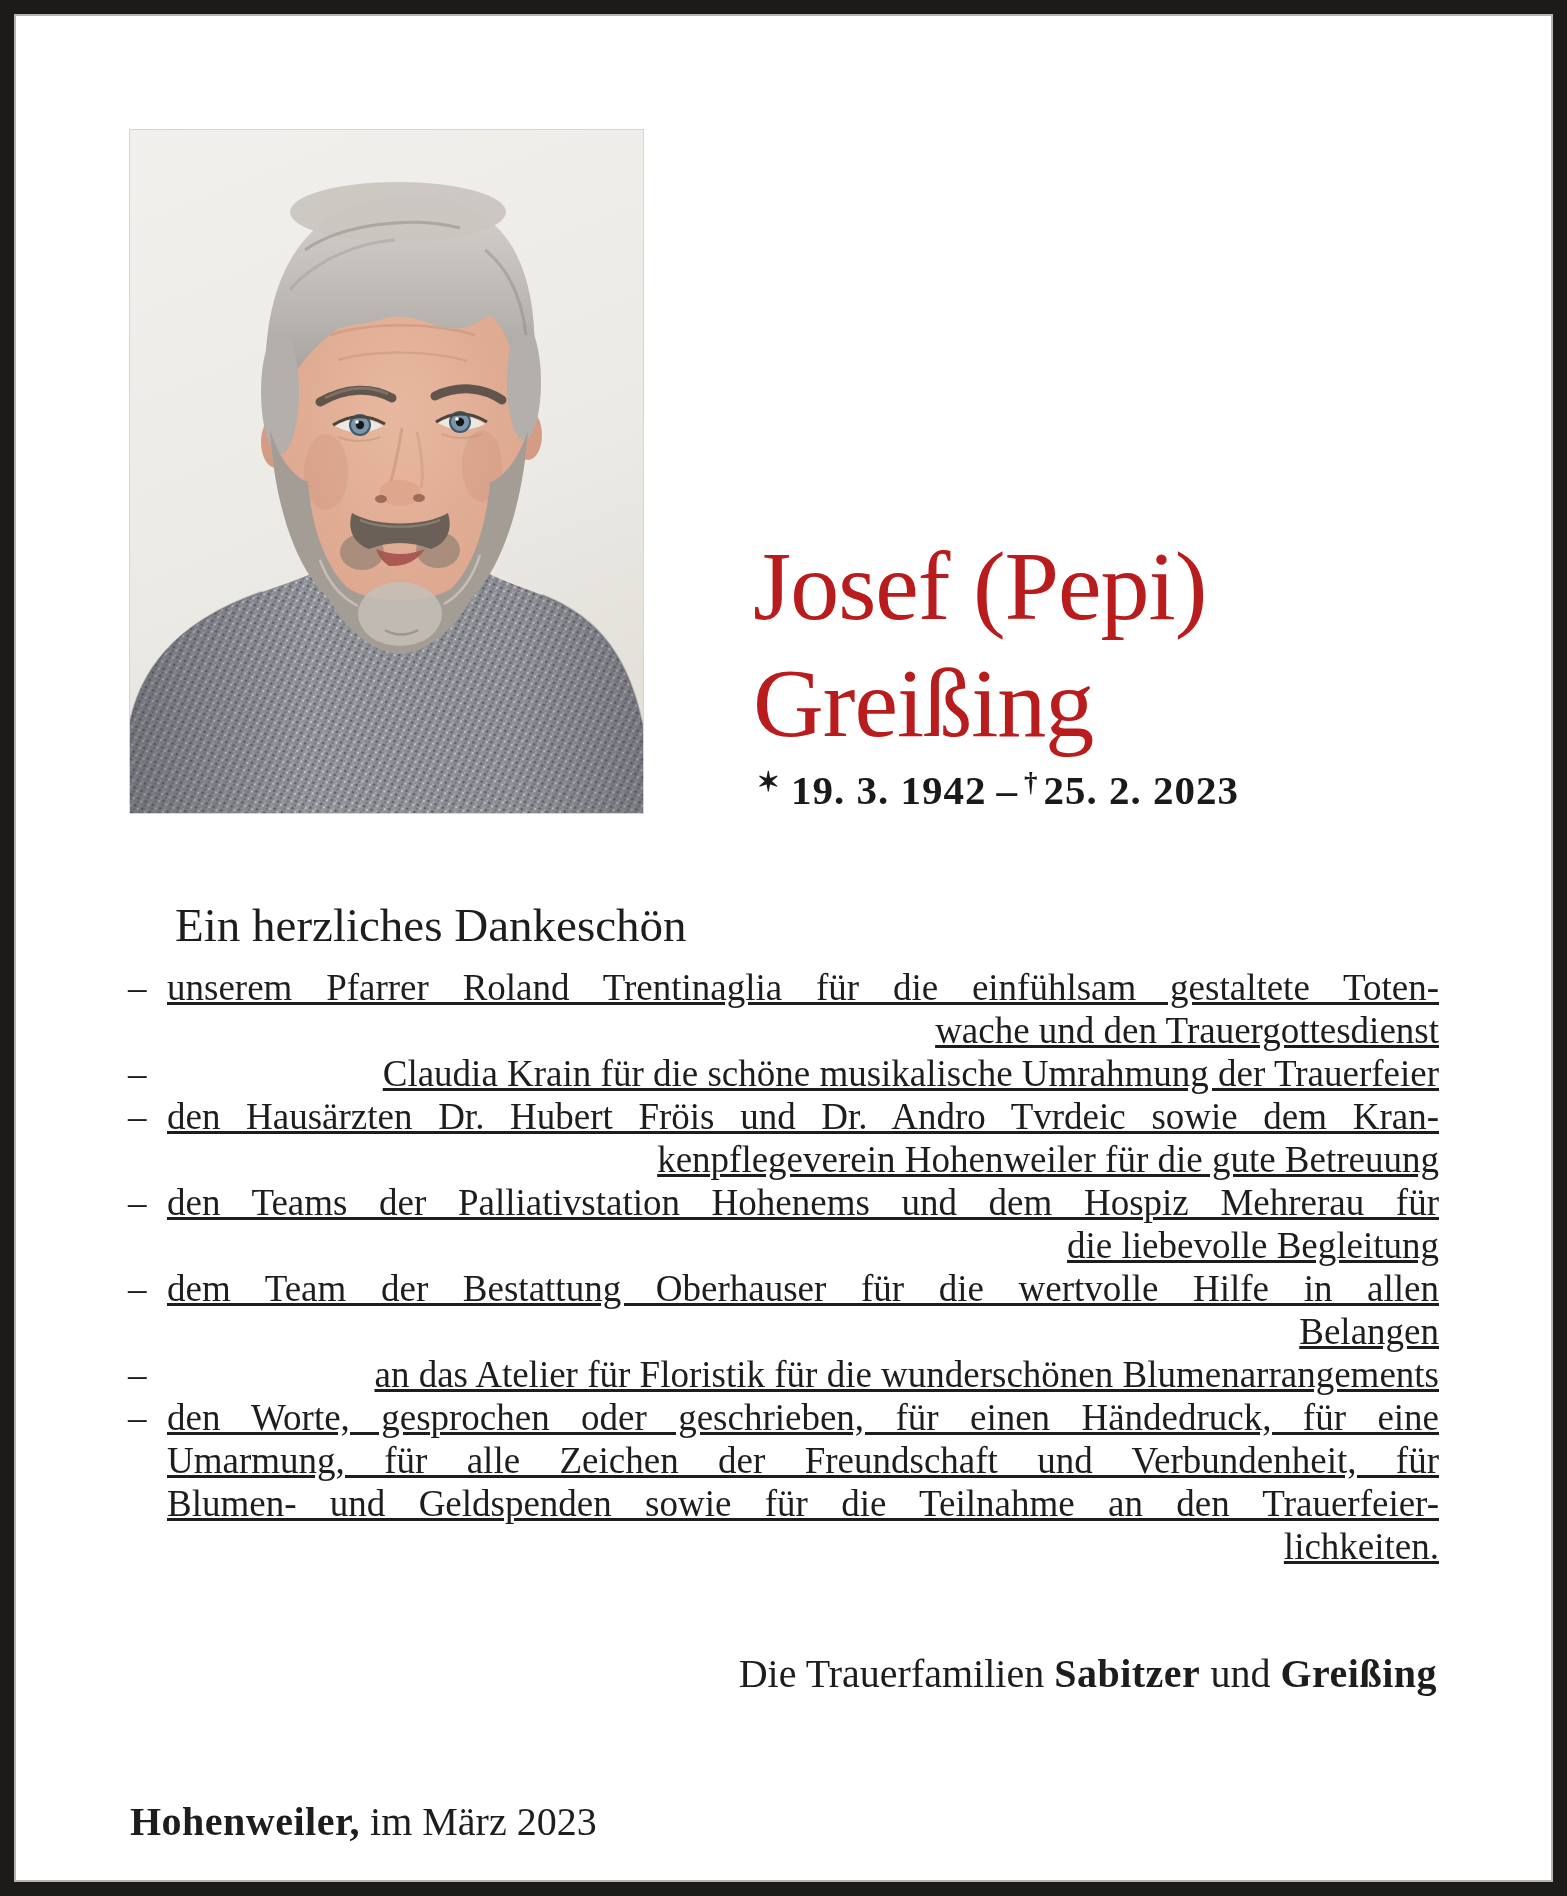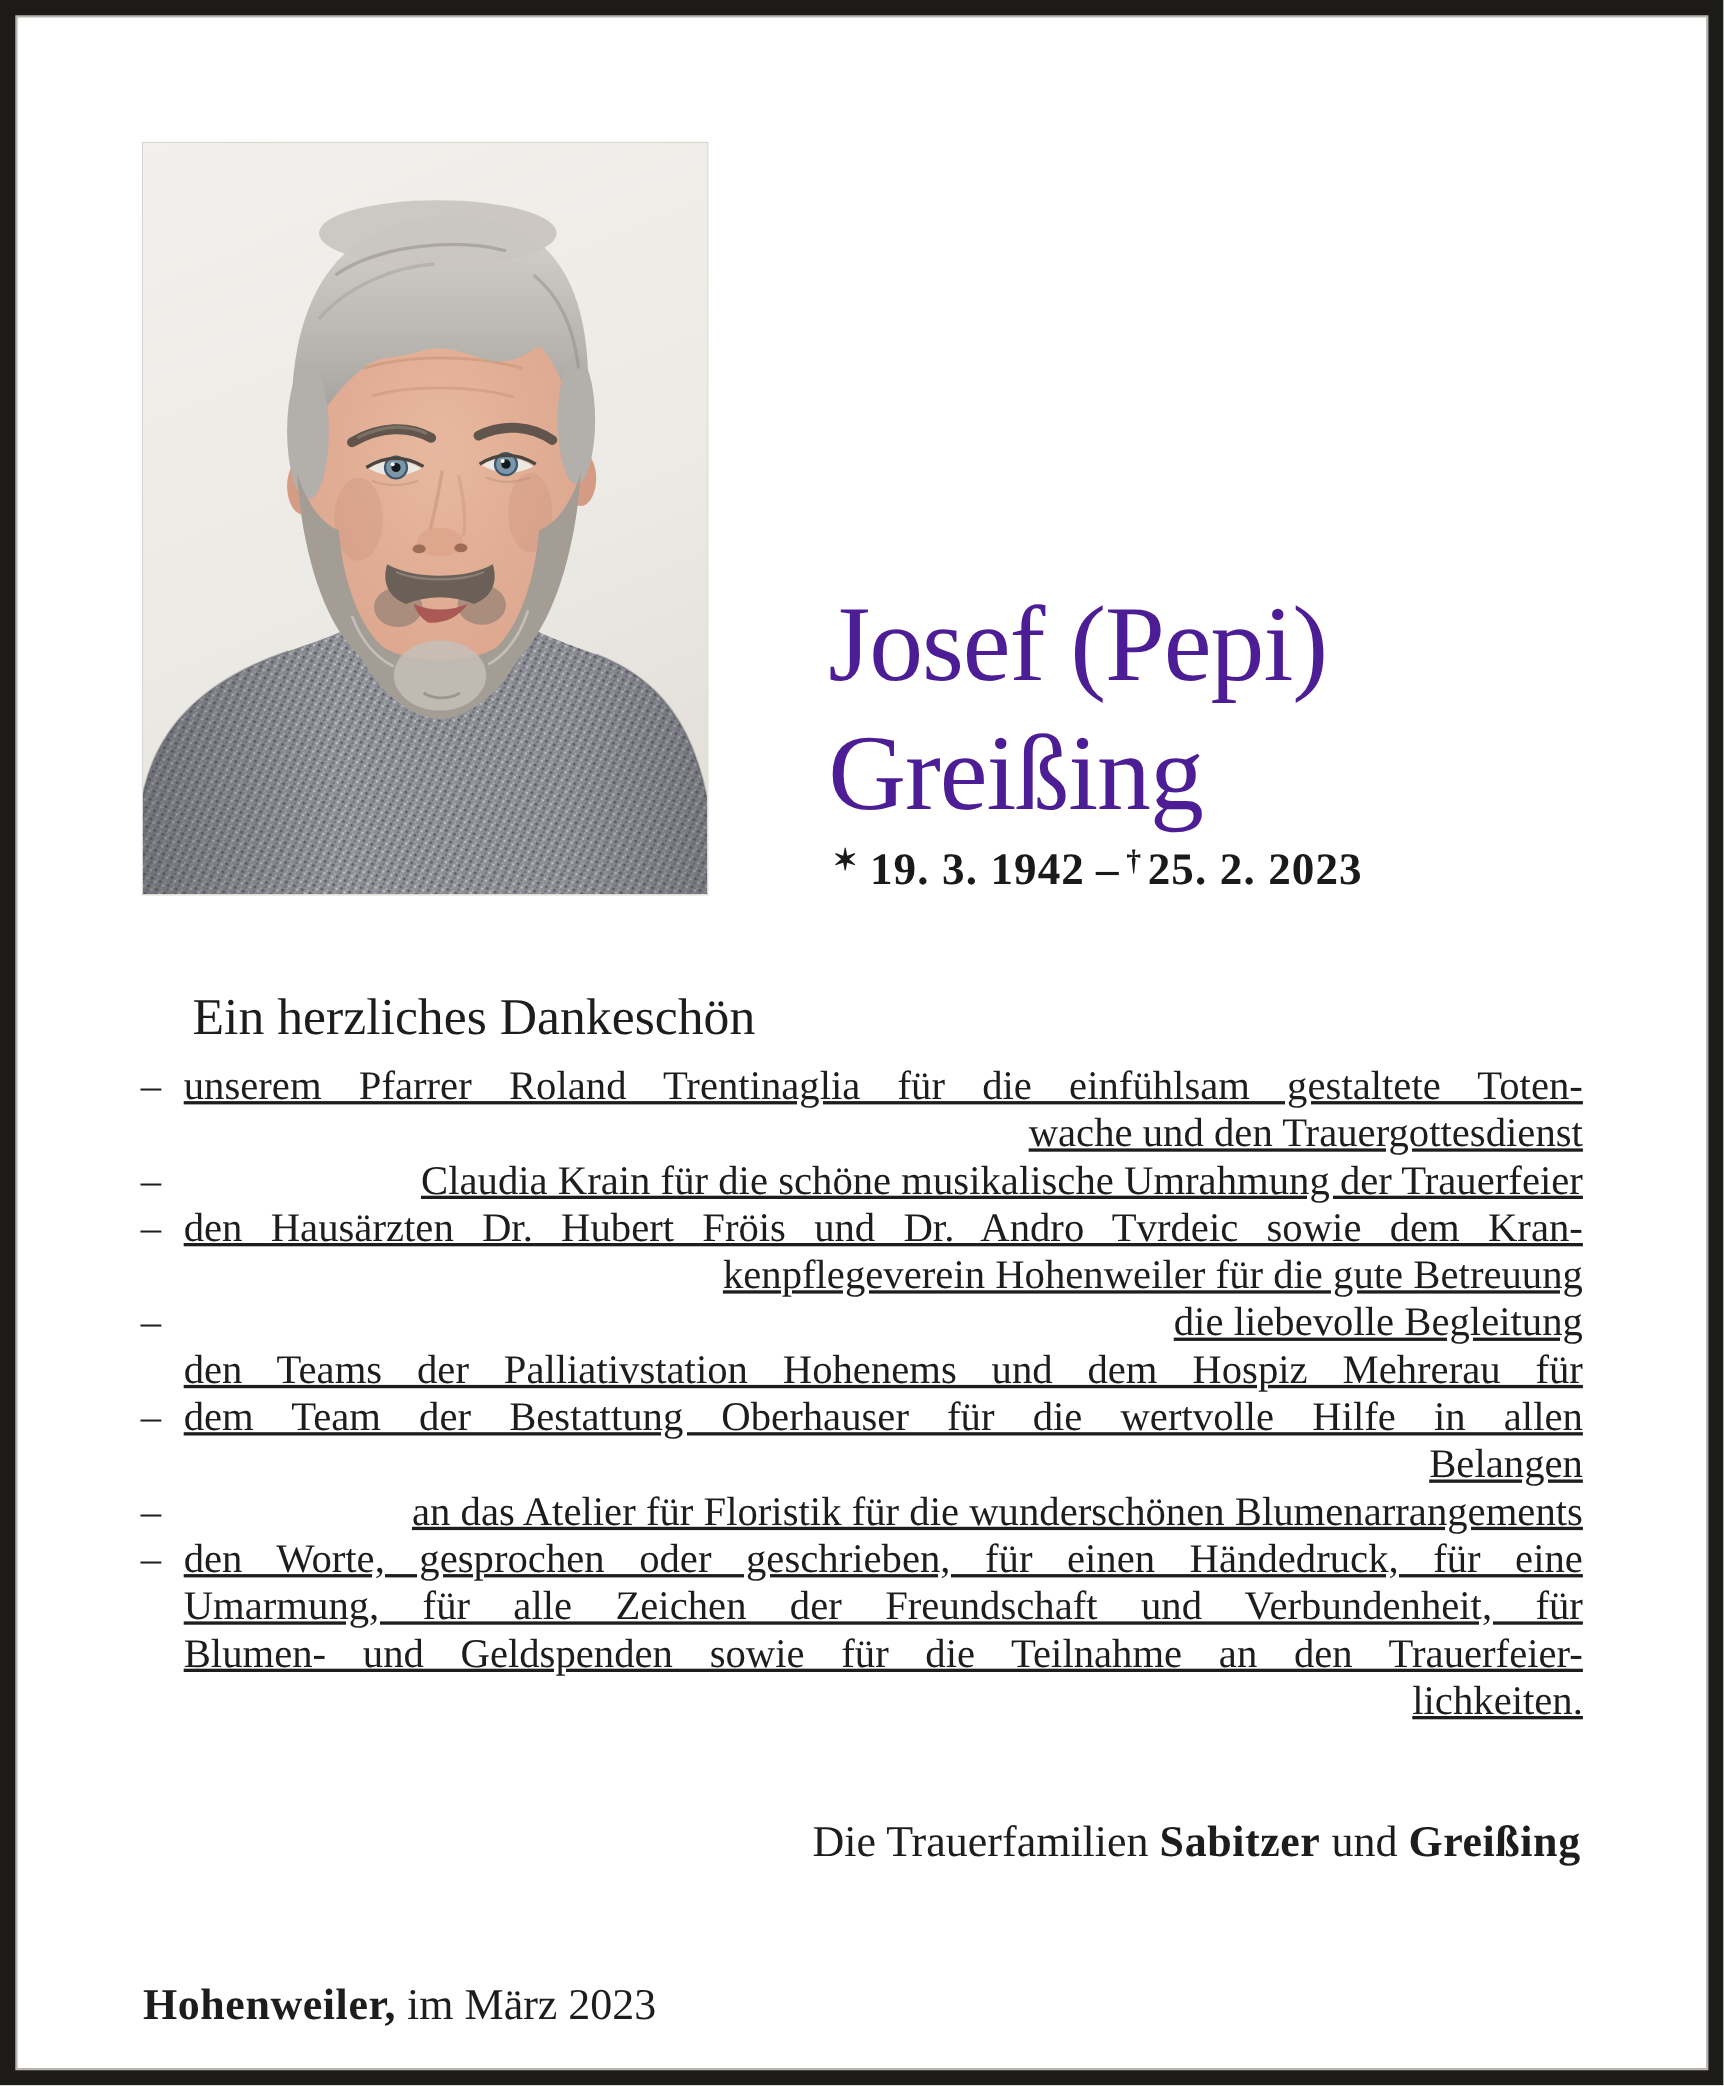--- a/index.html
+++ b/index.html
@@ -37,21 +37,21 @@
   .photo svg { display: block; width: 100%; height: 100%; }
 
   
   .name {
     position: absolute;
     left: 753px;
     top: 528px;
     font-size: 98px;
     line-height: 117px;
     letter-spacing: -1px;
-    color: #4c1d95;
+    color: #b91c1c;
     white-space: nowrap;
   }
   
   .dates {
     position: absolute;
     left: 757px;
     top: 766px;
     font-size: 41px;
     font-weight: bold;
     letter-spacing: 1px;
@@ -268,22 +268,22 @@
       <div class="marker">–</div>
       <div class="item-lines">
         <div class="line j">den Hausärzten Dr. Hubert Fröis und Dr. Andro Tvrdeic sowie dem Kran-</div>
         <div class="line">kenpflegeverein Hohenweiler für die gute Betreuung</div>
       </div>
     </div>
 
     <div class="item">
       <div class="marker">–</div>
       <div class="item-lines">
+        <div class="line j">den Teams der Palliativstation Hohenems und dem Hospiz Mehrerau für</div>
         <div class="line">die liebevolle Begleitung</div>
-        <div class="line j">den Teams der Palliativstation Hohenems und dem Hospiz Mehrerau für</div>
       </div>
     </div>
 
     <div class="item">
       <div class="marker">–</div>
       <div class="item-lines">
         <div class="line j">dem Team der Bestattung Oberhauser für die wertvolle Hilfe in allen</div>
         <div class="line">Belangen</div>
       </div>
     </div>

